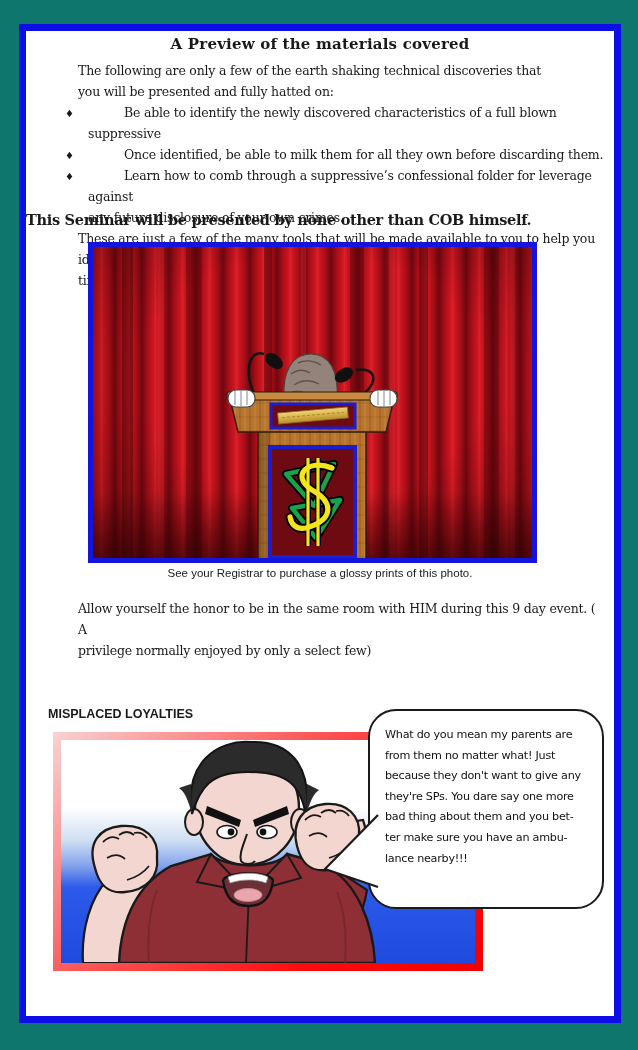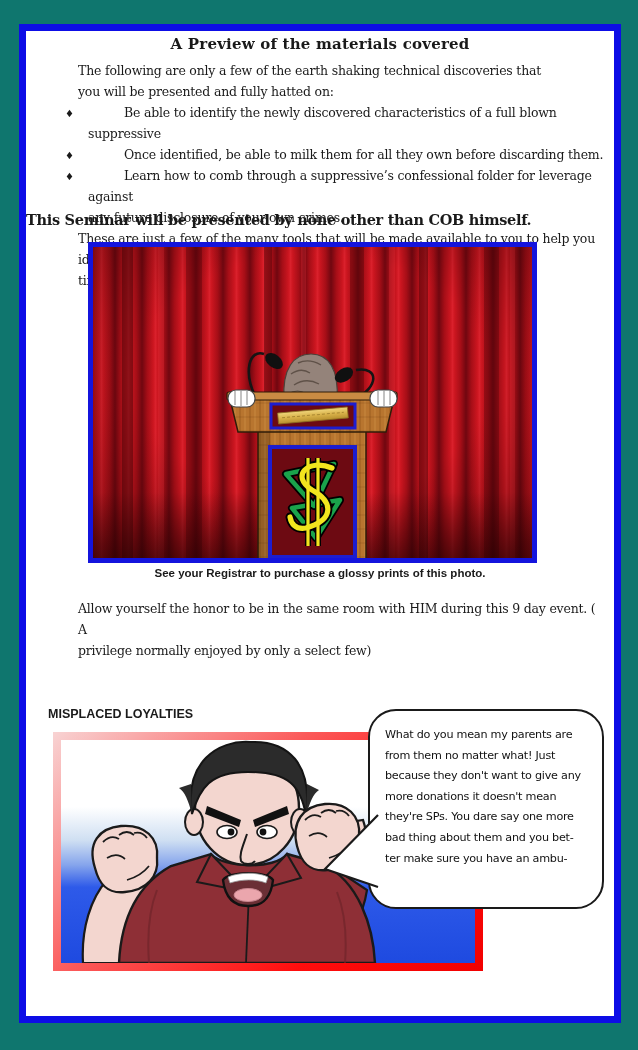--- a/index.html
+++ b/index.html
@@ -15,21 +15,21 @@
   .line{white-space:pre-line;margin-left:36px;}
   ul.bullets{margin:0;padding:0;list-style:none;}
   ul.bullets li{position:relative;padding-left:46px;}
   .bullet-glyph{position:absolute;left:23px;top:1px;font-size:10px;}
   .u{text-decoration:underline;}
   .seminar-heading{position:absolute;top:180px;left:0;right:0;text-align:left;
                    font-weight:bold;font-size:14.5px;letter-spacing:-0.3px;}
   .photo{position:absolute;left:62px;top:211px;width:449px;height:321px;}
   .photo svg{display:block;}
   .caption{position:absolute;top:536px;left:0;right:0;text-align:center;
-           font-family:"Liberation Sans", sans-serif;font-weight:bold;font-size:11.5px;}
+           font-family:"Liberation Sans", sans-serif;font-weight:normal;font-size:11.5px;}
   .honor{position:absolute;top:567px;left:16px;right:10px;
          font-size:12.5px;line-height:21px;letter-spacing:-0.2px;}
   .char-heading{position:absolute;top:624px;left:16px;right:10px;
                 font-family:"Liberation Sans", sans-serif;font-weight:bold;font-size:12.5px;
                 letter-spacing:-0.1px;}
   .section-label{position:absolute;top:676px;left:22px;
                  font-family:"Liberation Sans", sans-serif;font-weight:bold;font-size:12.5px;}
   
   .angry-wrap{position:absolute;left:27px;top:701px;width:414px;height:223px;padding:8px;
               background:linear-gradient(135deg,#f8d3d3 0%,#fb5a5a 38%,#ff0d0d 72%,#f20000 100%);
@@ -251,21 +251,21 @@
     </div>
 
     <div class="bubble">
       <svg class="tail" width="58" height="82" viewBox="0 0 58 82">
         <path d="M56,4 L3,58 L56,76" fill="#ffffff" stroke="#1a1a1a" stroke-width="2.2"></path>
       </svg>
       <div class="bubble-text">
         <div class="bline">What do you mean my parents are</div>
         <div class="bline">from them no matter what! Just</div>
         <div class="bline">because they don't want to give any</div>
-        <div class="bline">more donations it doesn't mean</div>
         <div class="bline">they're SPs. You dare say one more</div>
         <div class="bline">bad thing about them and you bet-</div>
         <div class="bline">ter make sure you have an ambu-</div>
+        <div class="bline">lance nearby!!!</div>
       </div>
     </div>
 
   </div>
 </div>
 
 </body></html>

